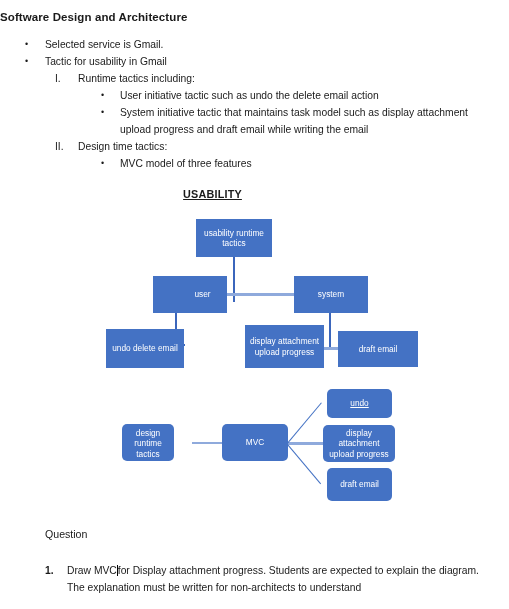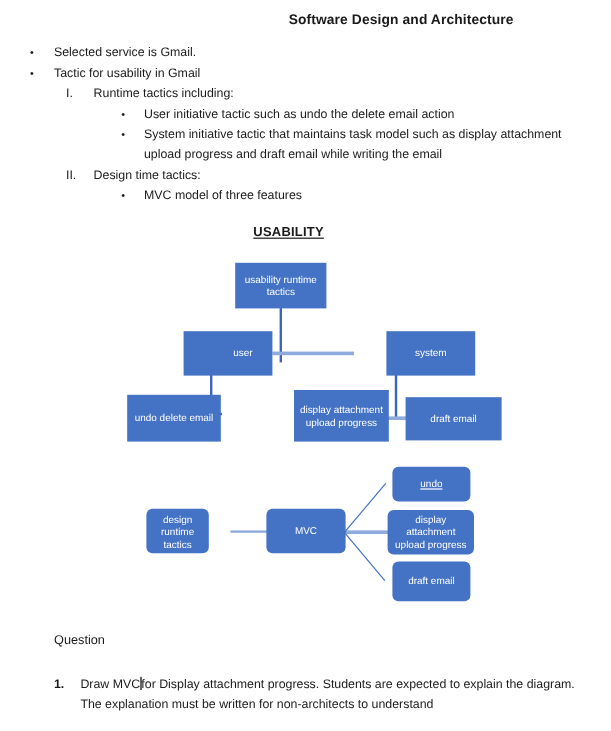--- a/index.html
+++ b/index.html
@@ -14,21 +14,21 @@
     font-family: "Liberation Sans", sans-serif;
     color: #1a1a1a;
     overflow: hidden;
   }
 
   
   .page-title {
     position: absolute;
     left: 0; top: 11px;
     width: 428px;
-    text-align: right;
+    text-align: left;
     font-size: 11.5px;
     font-weight: bold;
     letter-spacing: 0.1px;
   }
 
   .bullets {
     position: absolute;
     left: 0; top: 36px;
     width: 509px;
   }
@@ -57,21 +57,20 @@
   .lvl3 .marker { left: 101px; top: 0; font-size: 9px; line-height: 17px; }
 
   
   .section-heading {
     position: absolute;
     left: 0; top: 188px;
     width: 425px;
     text-align: center;
     font-size: 10.8px;
     font-weight: bold;
-    margin-left: 28px;
   }
   .section-heading span {
     text-decoration: underline;
     letter-spacing: 0.2px;
   }
 
   
   .diagram { position: absolute; left: 0; width: 509px; }
   .node {
     position: absolute;
@@ -194,21 +193,21 @@
   <div class="conn h" style="left:320px; top:347px; width:20px; height:3px;"></div>
 
   <div class="node" style="left:196px; top:219px; width:76px; height:38px;">
     <span>usability runtime tactics</span>
   </div>
 
   <div class="node" style="left:153px; top:276px; width:74px; height:37px;padding-left:28px;">
     <span>user</span>
   </div>
 
-  <div class="node" style="left:294px; top:276px; width:74px; height:37px;margin-left:28px;">
+  <div class="node" style="left:294px; top:276px; width:74px; height:37px;">
     <span>system</span>
   </div>
 
   <div class="node" style="left:106px; top:329px; width:78px; height:39px;">
     <span>undo delete email</span>
   </div>
 
   <div class="node" style="left:245px; top:325px; width:79px; height:43px;">
     <span>display attachment upload progress</span>
   </div>

